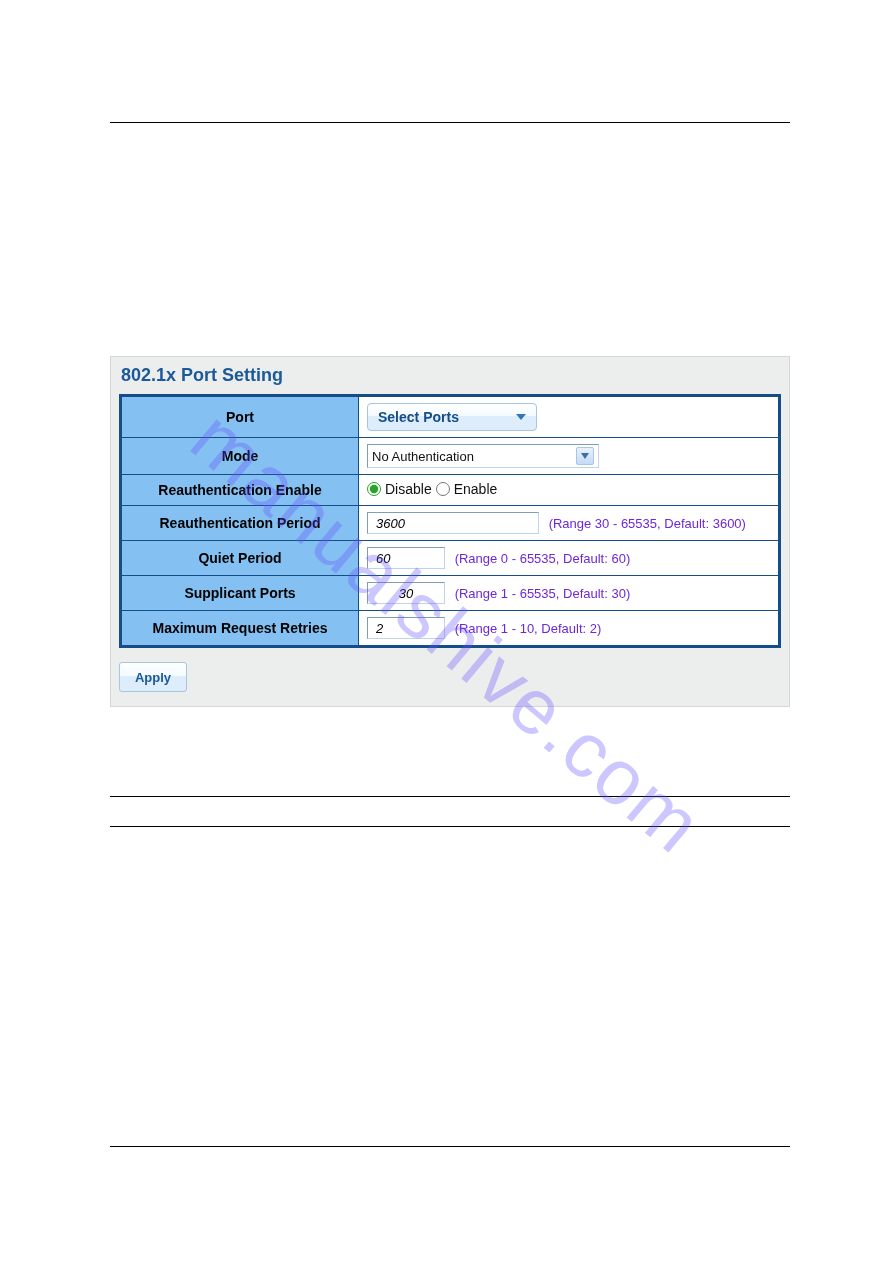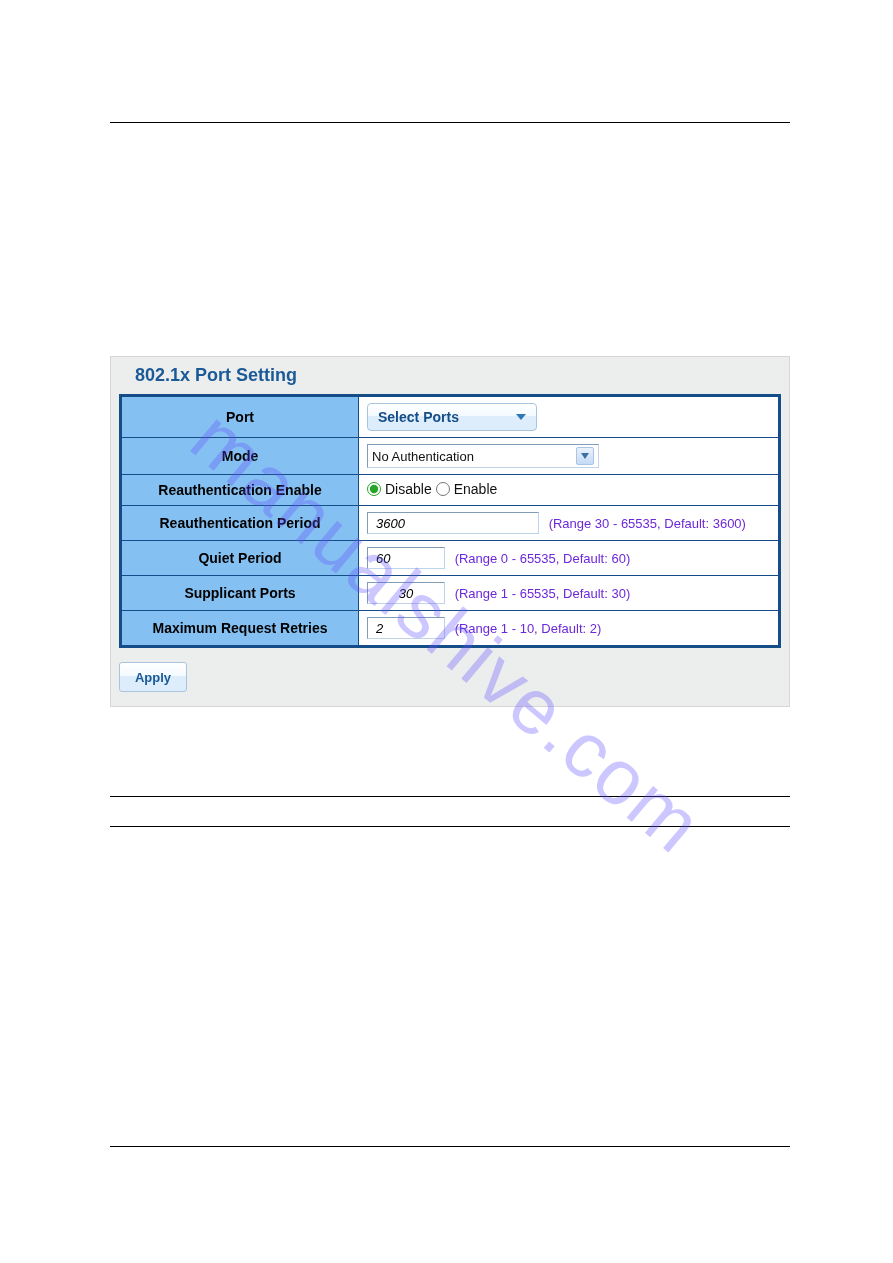--- a/index.html
+++ b/index.html
@@ -18,21 +18,21 @@
   .rule-mid tr:nth-child(3) td:first-child { border-top: 1px solid #000; width: 118px; }
   .rule-mid tr:nth-child(3) td:nth-child(2) { border-top: 1px solid #000; }
 
   .rule-bot { top: 1088px; }
   .rule-bot tr:nth-child(1) td { height: 58px; }
   .rule-bot tr:nth-child(2) td { height: 46px; border-top: 1px solid #000; }
   .rule-bot tr:nth-child(3) td { height: 0; }
 
   
   .panel { position: absolute; left: 110px; top: 356px; width: 680px; background: #ECEEEE; border: 1px solid #d6d6d6; }
-  .panel-title { font-weight: bold; font-size: 18px; color: #1B5A97; padding: 8px 24px; }
+  .panel-title { font-weight: bold; font-size: 18px; color: #1B5A97; padding: 8px 10px; }
 
   .form-table { width: calc(100% - 16px); margin: 0 8px; border-collapse: collapse; border: 3px solid #154D88; background: #fff; }
   .form-table th { background: #84C0F1; text-align: center; font-weight: bold; font-size: 14px; color: #000; padding: 6px 6px; border: 1px solid #154D88; width: 238px; }
   .form-table td { border: 1px solid #154D88; padding: 6px 8px; vertical-align: middle; color: #111; }
 
   
   .dd-btn { display: inline-flex; align-items: center; justify-content: space-between; width: 170px; height: 28px; font-weight: bold; font-size: 14px; color: #154D88; padding: 0 10px; border: 1px solid #A9C4DF; border-radius: 4px;
     background: linear-gradient(#FFFFFF, #F4FAFF 45%, #DDEDFB 46%, #DDEDFB 100%); cursor: pointer; }
   .dd-btn .caret { width: 0; height: 0; border-left: 5px solid transparent; border-right: 5px solid transparent; border-top: 6px solid #2F77B7; }
 

